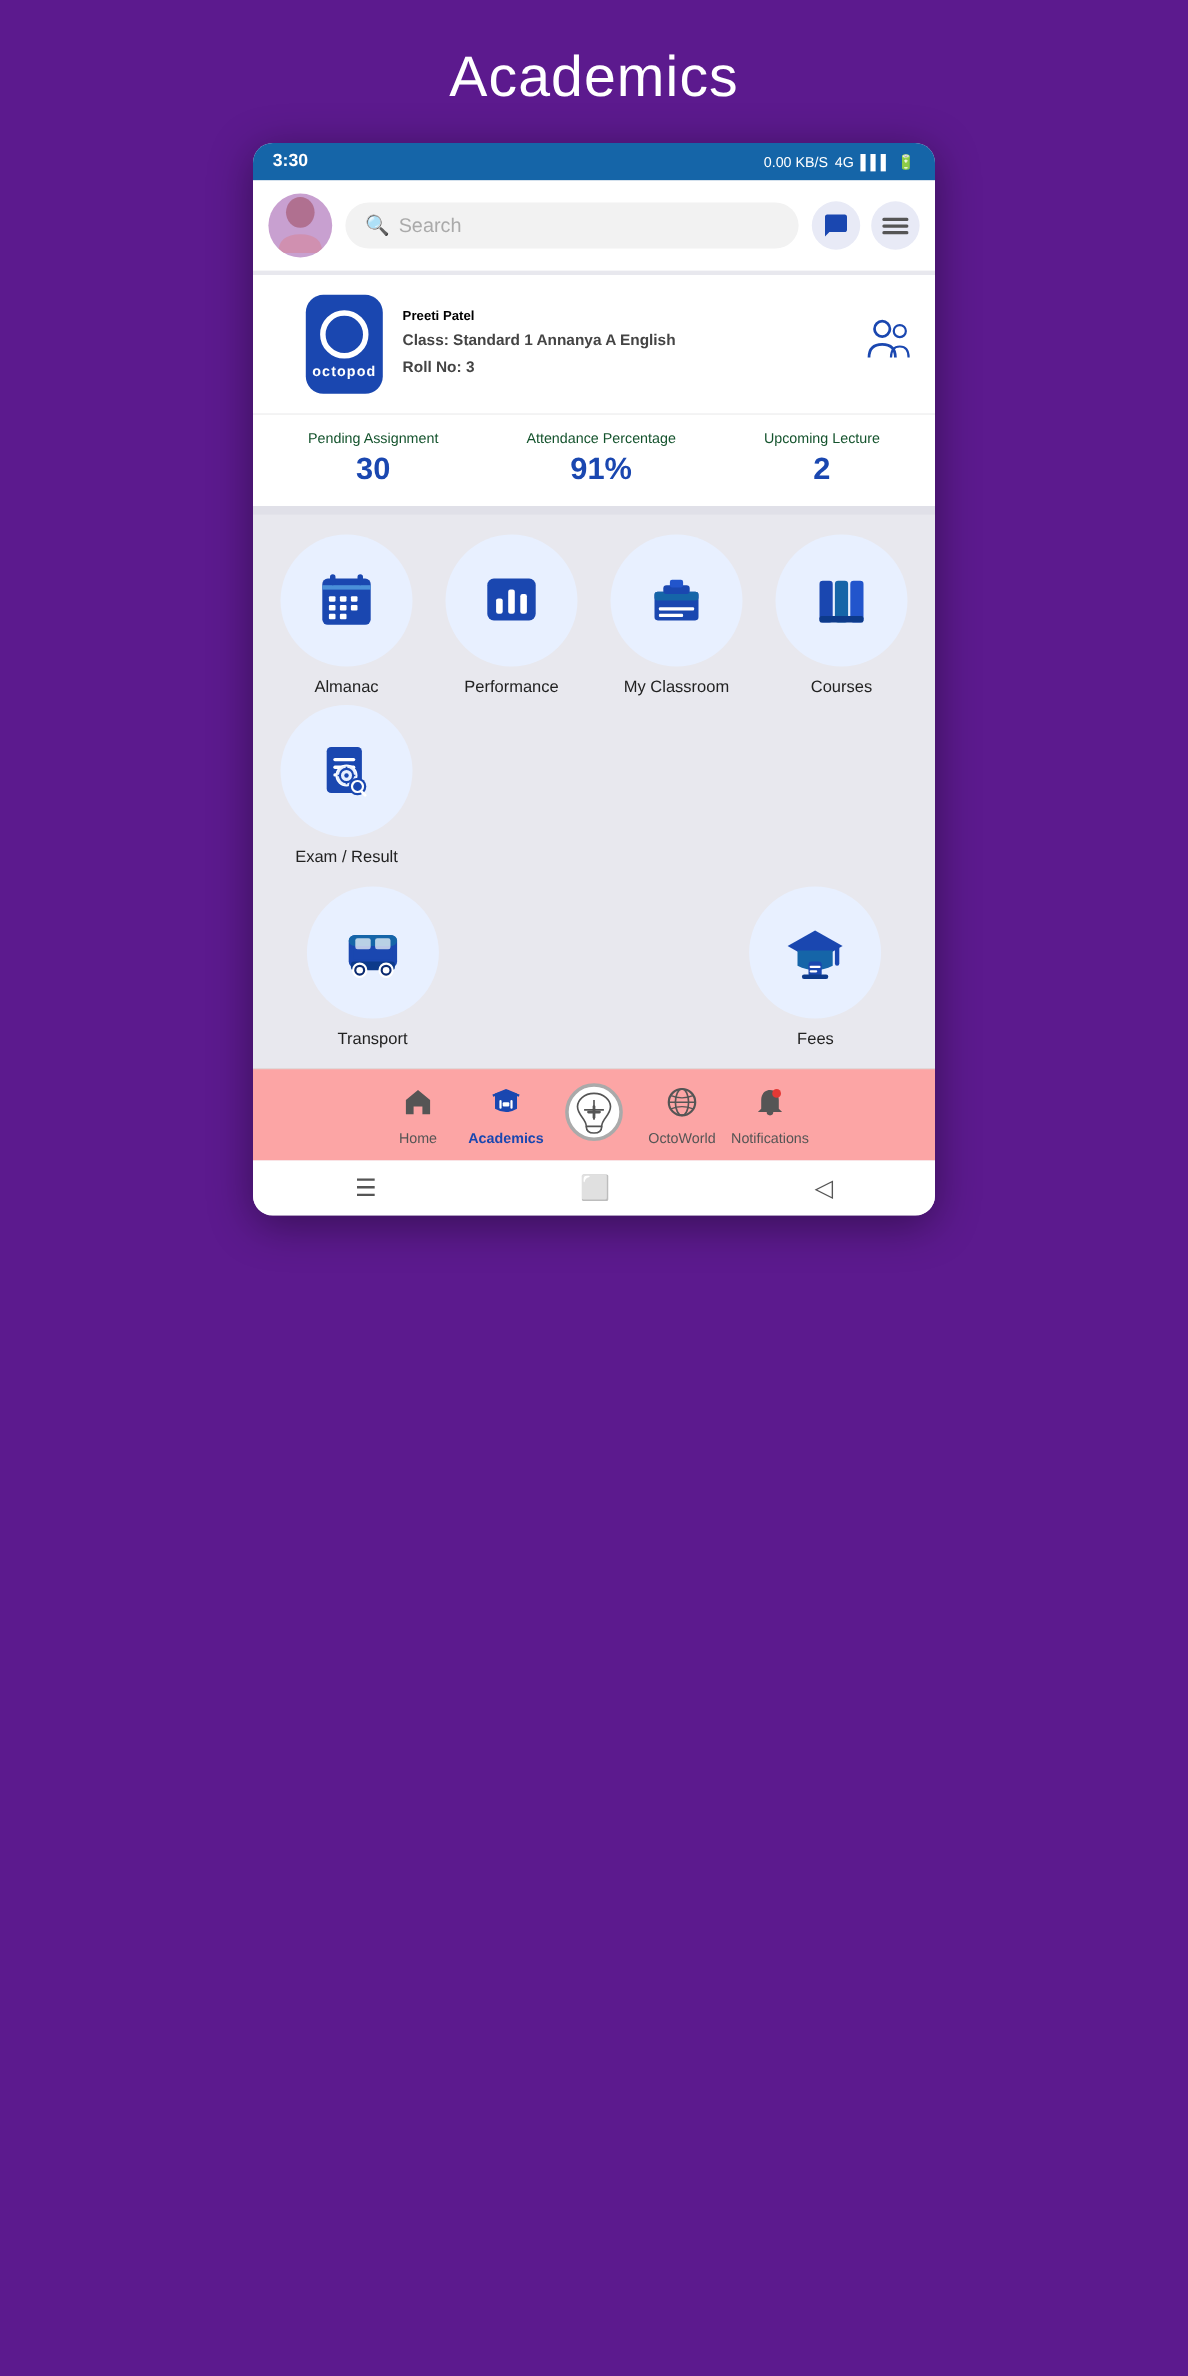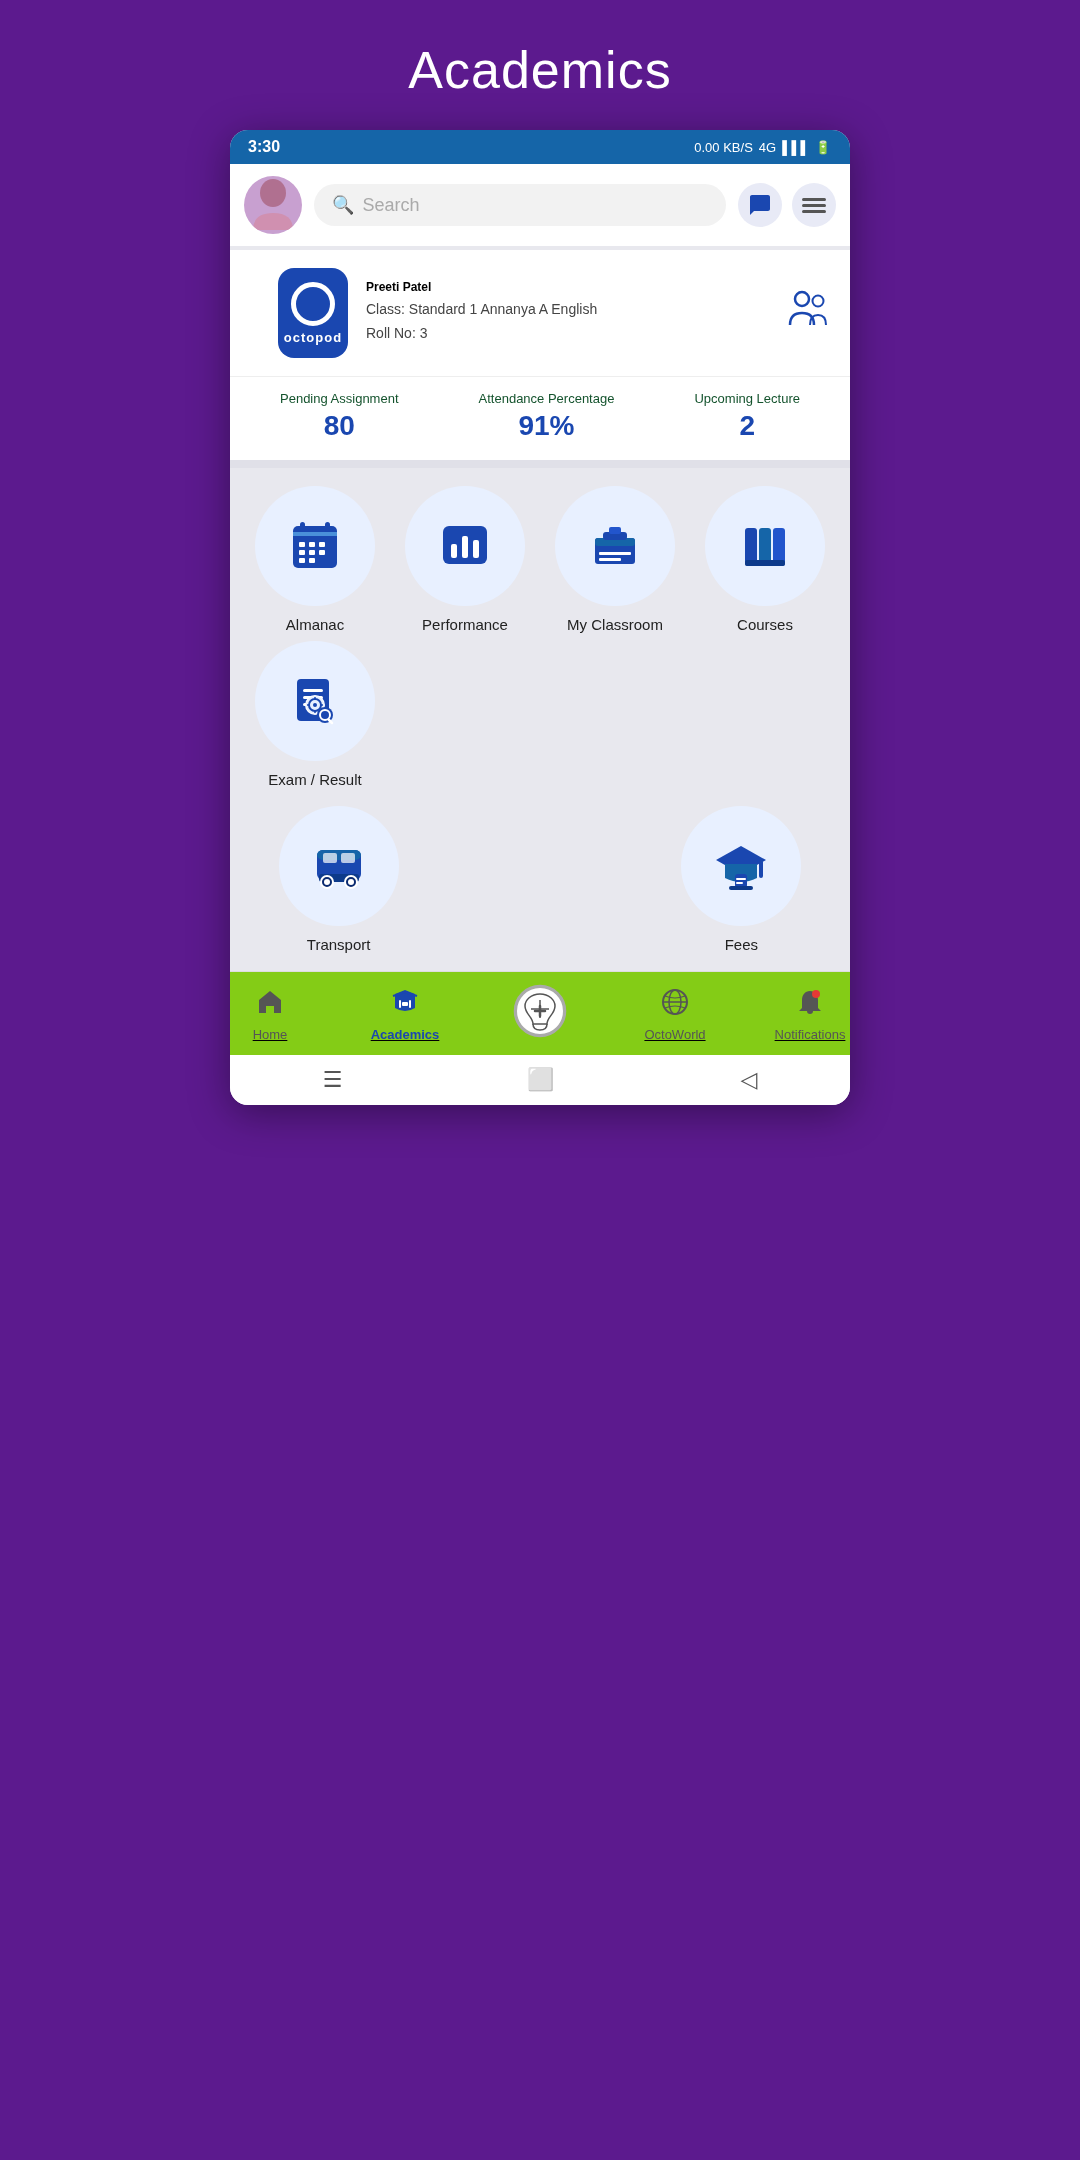--- a/index.html
+++ b/index.html
@@ -107,21 +107,21 @@
       width: 44px;
       height: 44px;
       border: 5px solid white;
       border-radius: 50%;
       margin-bottom: 4px;
     }
     .octopod-label { font-size: 13px; font-weight: bold; letter-spacing: 1px; }
     .profile-info { flex: 1; }
     .profile-name { font-size: 12px; font-weight: bold; color: #000000; margin-bottom: 4px; }
     .profile-detail { font-size: 14px; color: #444; line-height: 1.7; }
-    .profile-detail span { font-weight: normal; }
+    .profile-detail span { font-weight: bold; }
     .profile-icon { color: #1a47b0; font-size: 34px; }
     
     .stats-row {
       background: white;
       display: flex;
       justify-content: space-around;
       padding: 14px 10px 18px;
       border-top: 1px solid #eee;
     }
     .stat-item { text-align: center; }
@@ -172,27 +172,26 @@
       gap: 16px;
       margin-top: 0;
       padding: 0 14px 18px;
       background: #e8e8ee;
     }
     .grid-bottom .grid-item {
       width: calc(33.33% - 8px);
     }
     
     .bottom-nav {
-      background: #84cc16;
-      display: flex;
-      justify-content: space-between;
+      background: #fca5a5;
+      display: flex;
+      justify-content: center;
       align-items: center;
       padding: 12px 0 10px;
       border-top: 1px solid #ddd;
-      text-decoration: underline;
     }
     .nav-item {
       display: flex;
       flex-direction: column;
       align-items: center;
       gap: 4px;
       cursor: pointer;
       min-width: 80px;
     }
     .nav-icon { font-size: 26px; color: #555; }
@@ -276,21 +275,21 @@
         <path d="M4 38 Q4 26 16 26 Q28 26 28 38" stroke="#1a47b0" stroke-width="2.5" fill="none"></path>
         <circle cx="32" cy="14" r="5.5" stroke="#1a47b0" stroke-width="2"></circle>
         <path d="M24 38 Q24 28 32 28 Q40 28 40 38" stroke="#1a47b0" stroke-width="2" fill="none"></path>
       </svg>
     </div>
   </div>
 
   <div class="stats-row">
     <div class="stat-item">
       <div class="stat-label">Pending Assignment</div>
-      <div class="stat-value">80</div>
+      <div class="stat-value">30</div>
     </div>
     <div class="stat-item">
       <div class="stat-label">Attendance Percentage</div>
       <div class="stat-value">91%</div>
     </div>
     <div class="stat-item">
       <div class="stat-label">Upcoming Lecture</div>
       <div class="stat-value">2</div>
     </div>
   </div>

